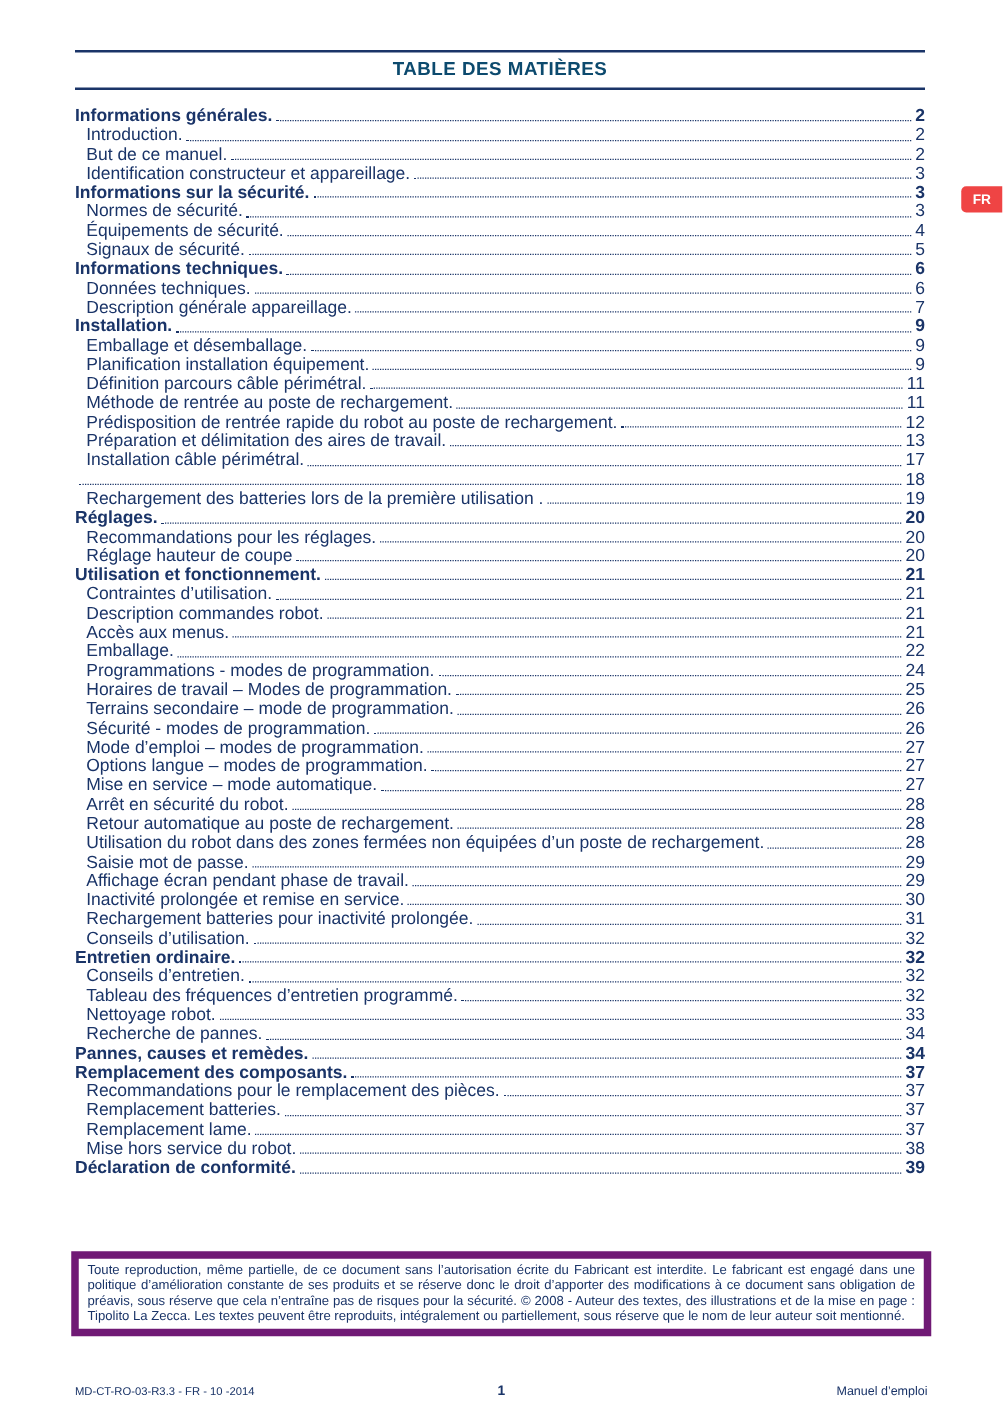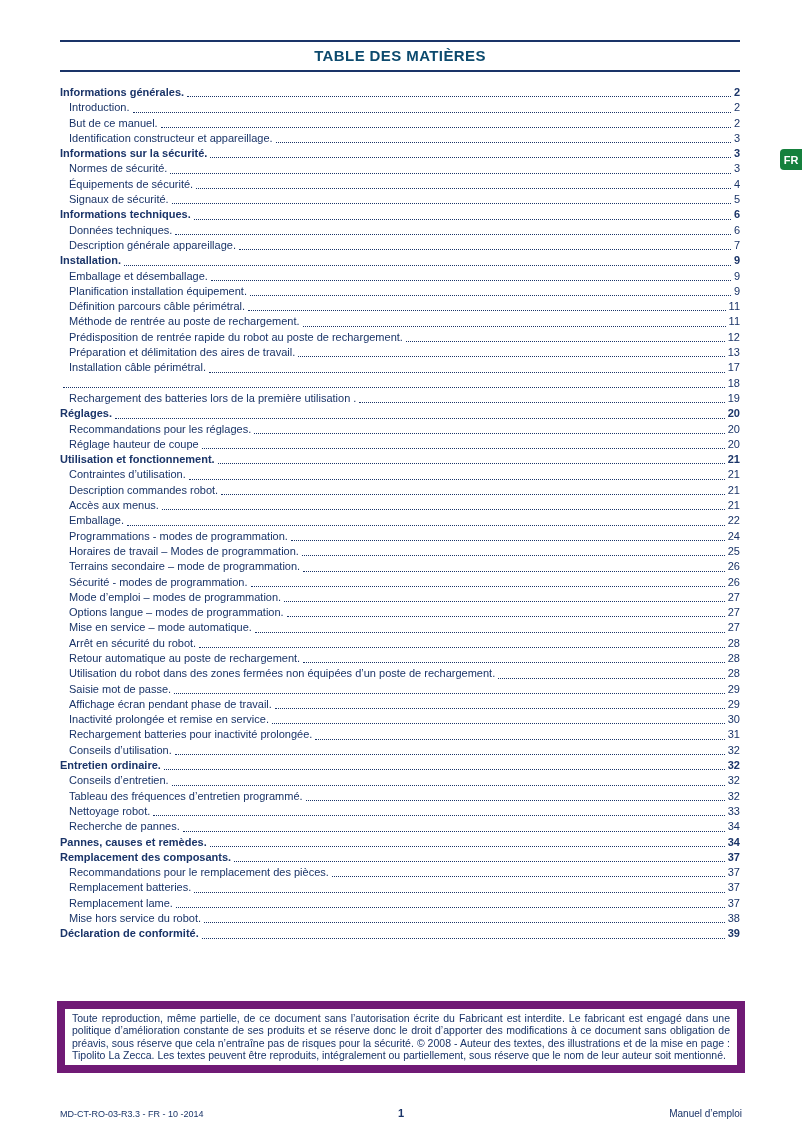--- a/index.html
+++ b/index.html
@@ -20,58 +20,58 @@
     font-weight:bold;
     letter-spacing:0.4px;
     padding:5px 0 6px 0;
     color:#0c4a6e;
   }
 
   .toc { margin-top:13px; }
   .toc-row {
     display:flex;
     align-items:baseline;
-    font-size:11px;
+    font-size:14px;
     line-height:15.3px;
     color:#1a3468;
   }
   .toc-row.level-1 { font-weight:bold; }
   .toc-row.level-2 .toc-label { padding-left:9px; }
   .toc-label { white-space:nowrap; }
   .toc-leader { flex:1; position:relative; align-self:stretch; min-width:14px; }
   .toc-leader::after {
     content:"";
     position:absolute;
     left:3px; right:3px; bottom:3px;
     border-bottom:1.5px dotted #1a3468;
   }
   .toc-page { white-space:nowrap; }
 
   .lang-tab {
     position:absolute;
     right:0;
     top:149px;
-    width:22px;
+    width:33px;
     height:21px;
-    background:#15803d;
+    background:#ef4444;
     color:#ffffff;
     font-size:11px;
     font-weight:bold;
     display:flex;
     align-items:center;
     justify-content:center;
     border-radius:4px 0 0 4px;
   }
 
   .notice-box {
     position:absolute;
     left:57px;
     right:57px;
     top:1001px;
-    border:8px solid #701a75;
+    border:6px solid #701a75;
     padding:3px 7px 4px 7px;
     font-size:10.5px;
     line-height:12.3px;
     text-align:justify;
     color:#1a3468;
   }
 
   .footer-row {
     position:absolute;
     left:60px;

